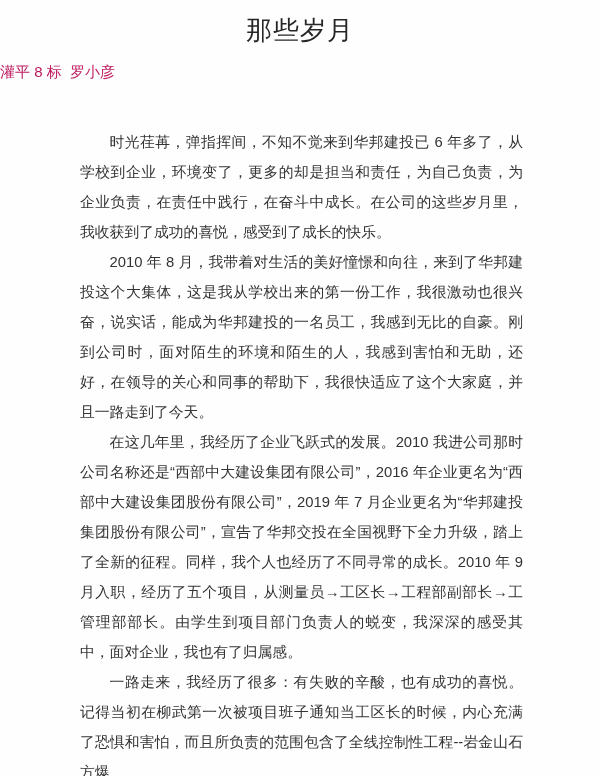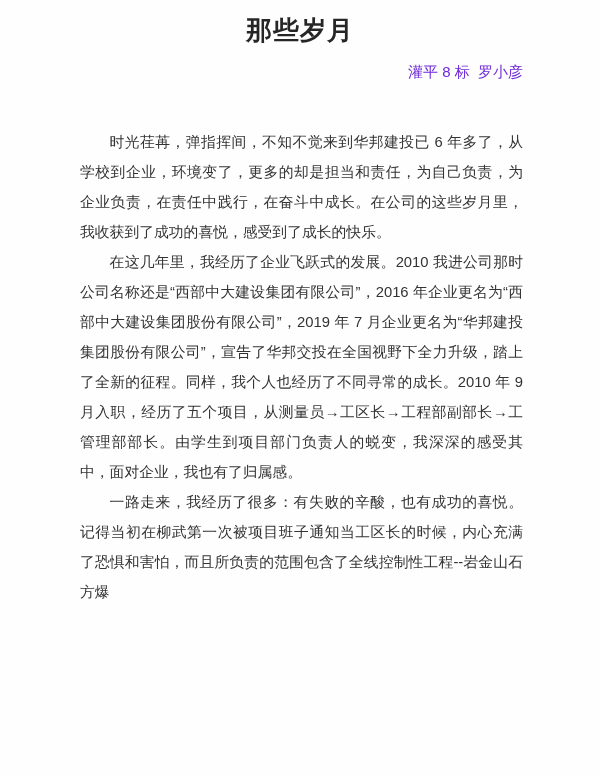--- a/index.html
+++ b/index.html
@@ -19,31 +19,31 @@
     background: #fefefe;
     box-sizing: border-box;
     overflow: hidden;
   }
   .doc-title {
     margin: 0;
     padding-top: 15px;
     text-align: center;
     font-size: 26px;
     line-height: 30px;
-    font-weight: bold;
+    font-weight: normal;
     color: #262626;
     letter-spacing: 1px;
   }
   .doc-byline {
     margin-top: 17px;
     margin-right: 77px;
-    text-align: right;
+    text-align: left;
     font-size: 15px;
     line-height: 20px;
-    color: #6d28d9;
+    color: #be185d;
     white-space: pre;
   }
   .doc-body {
     margin: 45px 77px 0 80px;
     font-size: 14.8px;
     line-height: 30px;
     color: #333333;
     text-align: justify;
   }
   .doc-body p {
@@ -53,16 +53,17 @@
   }
 </style>
 </head>
 <body>
 
 <div class="page">
   <h1 class="doc-title">那些岁月</h1>
   <div class="doc-byline">灌平 8 标  罗小彦</div>
   <div class="doc-body">
     <p>时光荏苒，弹指挥间，不知不觉来到华邦建投已 6 年多了，从学校到企业，环境变了，更多的却是担当和责任，为自己负责，为企业负责，在责任中践行，在奋斗中成长。在公司的这些岁月里，我收获到了成功的喜悦，感受到了成长的快乐。</p>
+    <p>2010 年 8 月，我带着对生活的美好憧憬和向往，来到了华邦建投这个大集体，这是我从学校出来的第一份工作，我很激动也很兴奋，说实话，能成为华邦建投的一名员工，我感到无比的自豪。刚到公司时，面对陌生的环境和陌生的人，我感到害怕和无助，还好，在领导的关心和同事的帮助下，我很快适应了这个大家庭，并且一路走到了今天。</p>
     <p>在这几年里，我经历了企业飞跃式的发展。2010 我进公司那时公司名称还是“西部中大建设集团有限公司”，2016 年企业更名为“西部中大建设集团股份有限公司”，2019 年 7 月企业更名为“华邦建投集团股份有限公司”，宣告了华邦交投在全国视野下全力升级，踏上了全新的征程。同样，我个人也经历了不同寻常的成长。2010 年 9 月入职，经历了五个项目，从测量员→工区长→工程部副部长→工管理部部长。由学生到项目部门负责人的蜕变，我深深的感受其中，面对企业，我也有了归属感。</p>
     <p>一路走来，我经历了很多：有失败的辛酸，也有成功的喜悦。记得当初在柳武第一次被项目班子通知当工区长的时候，内心充满了恐惧和害怕，而且所负责的范围包含了全线控制性工程--岩金山石方爆</p>
   </div>
 </div>
 
 </body></html>

